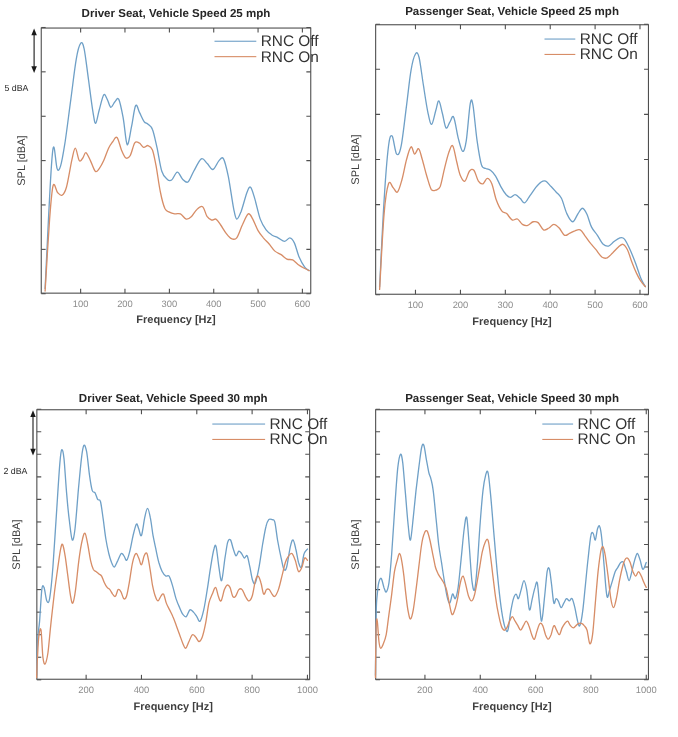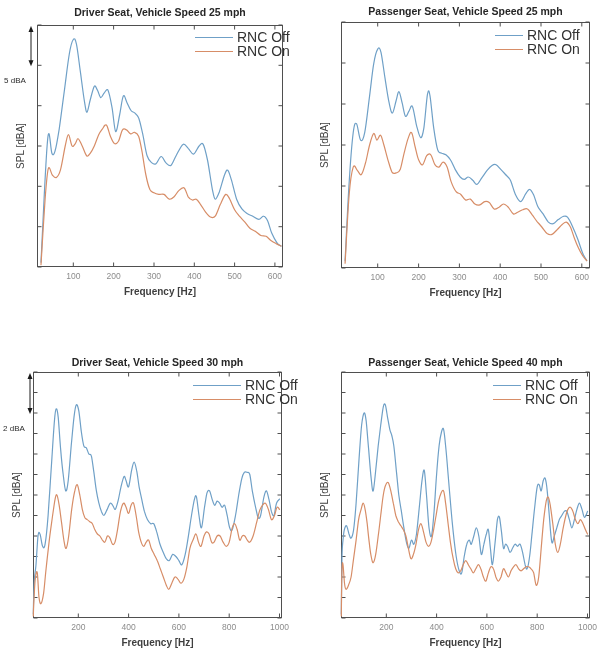--- a/index.html
+++ b/index.html
@@ -194,21 +194,21 @@
       </div>
       <div class="legend-row">
         <span class="legend-swatch sw-on" style="width: 48px; border-top-color: rgb(215, 141, 103);"></span>
         <span class="legend-label">RNC On</span>
       </div>
     </div>
     <div class="scale-note" style="left: 14px; top: 58.5px;">2 dBA</div>
   </figure>
 
   <figure class="chart" style="left: 308px; top: 335px; width: 308px; height: 335px;">
-    <div class="chart-title" style="left: 33px; width: 249px; top: 21px;">Passenger Seat, Vehicle Speed 40 mph</div>
+    <div class="chart-title" style="left: 33px; width: 249px; top: 21px;">Passenger Seat, Vehicle Speed 30 mph</div>
     <svg class="plot-svg" width="308" height="335">
         <rect x="33.5" y="37.5" width="248" height="245" fill="none" stroke="#4f4f4f" stroke-width="1"></rect>
         <line x1="78.3" y1="282.5" x2="78.3" y2="278.5" stroke="#4f4f4f" stroke-width="1"></line>
         <line x1="78.3" y1="37.5" x2="78.3" y2="41.5" stroke="#4f4f4f" stroke-width="1"></line>
         <text x="78.3" y="295" text-anchor="middle" fill="#8c8c8c" font-size="8.5px">200</text>
         <line x1="128.6" y1="282.5" x2="128.6" y2="278.5" stroke="#4f4f4f" stroke-width="1"></line>
         <line x1="128.6" y1="37.5" x2="128.6" y2="41.5" stroke="#4f4f4f" stroke-width="1"></line>
         <text x="128.6" y="295" text-anchor="middle" fill="#8c8c8c" font-size="8.5px">400</text>
         <line x1="178.9" y1="282.5" x2="178.9" y2="278.5" stroke="#4f4f4f" stroke-width="1"></line>
         <line x1="178.9" y1="37.5" x2="178.9" y2="41.5" stroke="#4f4f4f" stroke-width="1"></line>

